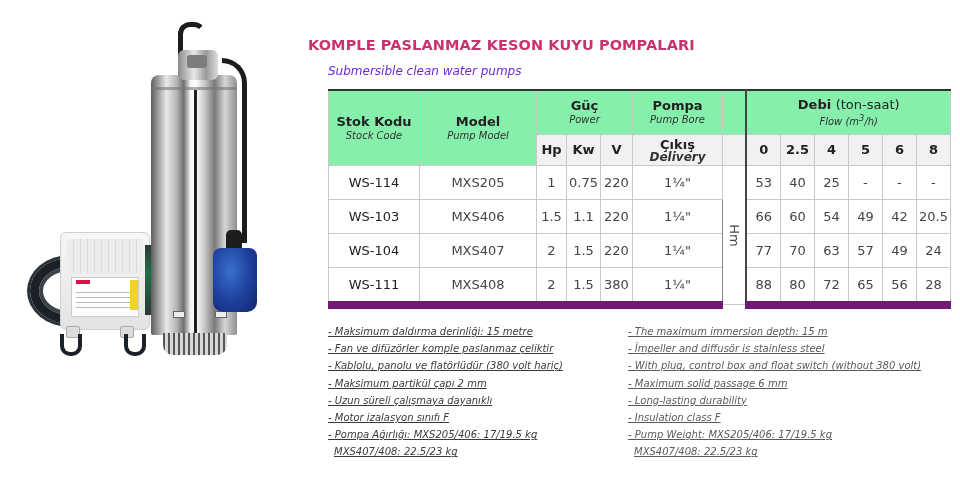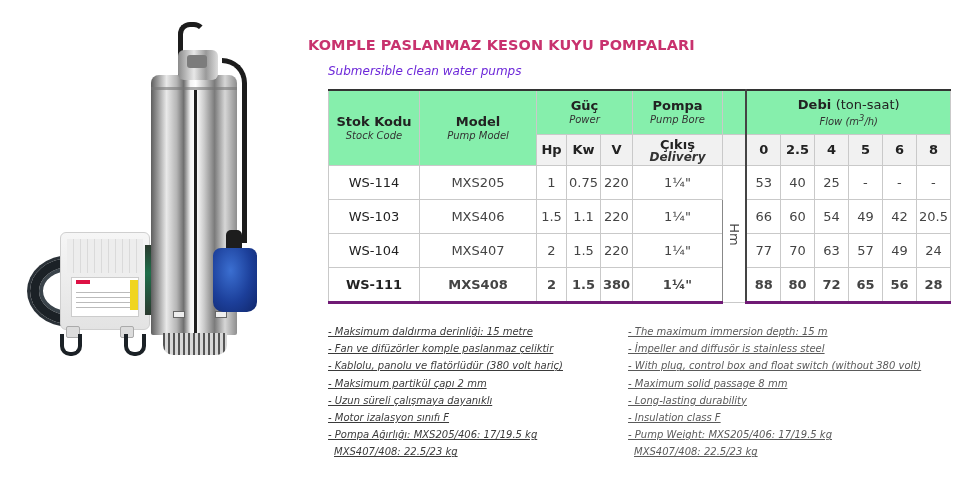--- a/index.html
+++ b/index.html
@@ -37,21 +37,21 @@
 
     
     .title { position: absolute; left: 308px; top: 37px; font-family: "DejaVu Sans", sans-serif; font-size: 14.5px; font-weight: bold; color: #c8326e; letter-spacing: 0.1px; }
     .subtitle { position: absolute; left: 328px; top: 64px; font-size: 12px; font-style: italic; color: #6d28d9; }
 
     
     table.spec { position: absolute; left: 328px; top: 89px; border-collapse: collapse; font-family: "DejaVu Sans", sans-serif; }
     table.spec td, table.spec th { border: 1px solid #c9c9c9; text-align: center; padding: 0; font-weight: normal; }
     table.spec thead th { background: #86efac; }
     table.spec thead { border-top: 2px solid #333; }
-    table.spec tbody tr:last-child td { border-bottom: 3px solid #701a75; font-weight: bold; }
+    table.spec tbody tr:last-child td { border-bottom: 8px solid #701a75; }
     .th-main { font-size: 13px; font-weight: bold; color: #222; display: block; line-height: 15px; }
     .th-sub { font-size: 10px; font-style: italic; color: #333; display: block; line-height: 13px; }
     .th-tiny { font-size: 12px; font-style: italic; color: #333; display: block; line-height: 10px; }
     .th-paren { font-weight: normal; }
     th.sub-head { background: #f1f1f1 !important; font-size: 13px; font-weight: bold !important; color: #222; height: 30px; }
     th.sub-head.two { line-height: 13px; }
     td.code { font-size: 13px; font-weight: bold; color: #222; height: 33px; }
     td.val { font-size: 13px; color: #444; height: 33px; }
     td.hm { width: 16px; background: #fff; border-left: 1px solid #888 !important; border-right: 2px solid #444 !important; }
     th.hm-head { width: 16px; background: #dff0fb; border-right: 2px solid #444 !important; }
@@ -225,18 +225,18 @@
   <li>- Uzun süreli çalışmaya dayanıklı</li>
   <li>- Motor izalasyon sınıfı F</li>
   <li>- Pompa Ağırlığı: MXS205/406: 17/19.5 kg</li>
   <li class="cont">MXS407/408: 22.5/23 kg</li>
 </ul>
 
 <ul class="features en">
   <li>- The maximum immersion depth: 15 m</li>
   <li>- İmpeller and diffusör is stainless steel</li>
   <li>- With plug, control box and float switch (without 380 volt)</li>
-  <li>- Maximum solid passage 8 mm</li>
+  <li>- Maximum solid passage 6 mm</li>
   <li>- Long-lasting durability</li>
   <li>- Insulation class F</li>
   <li>- Pump Weight: MXS205/406: 17/19.5 kg</li>
   <li class="cont">MXS407/408: 22.5/23 kg</li>
 </ul>
 
 </body></html>

